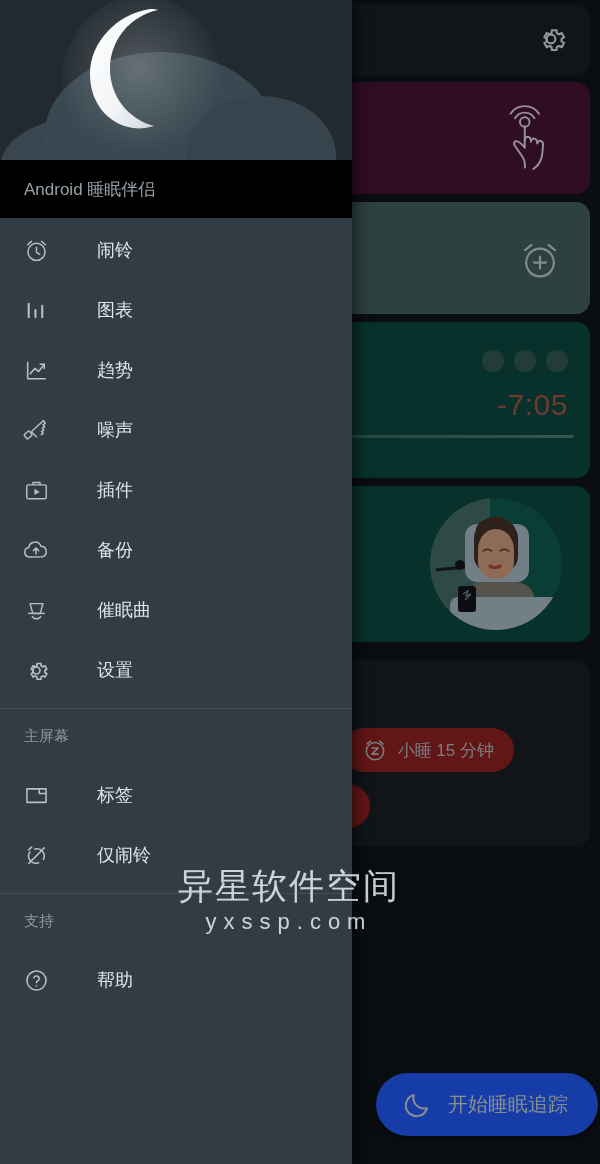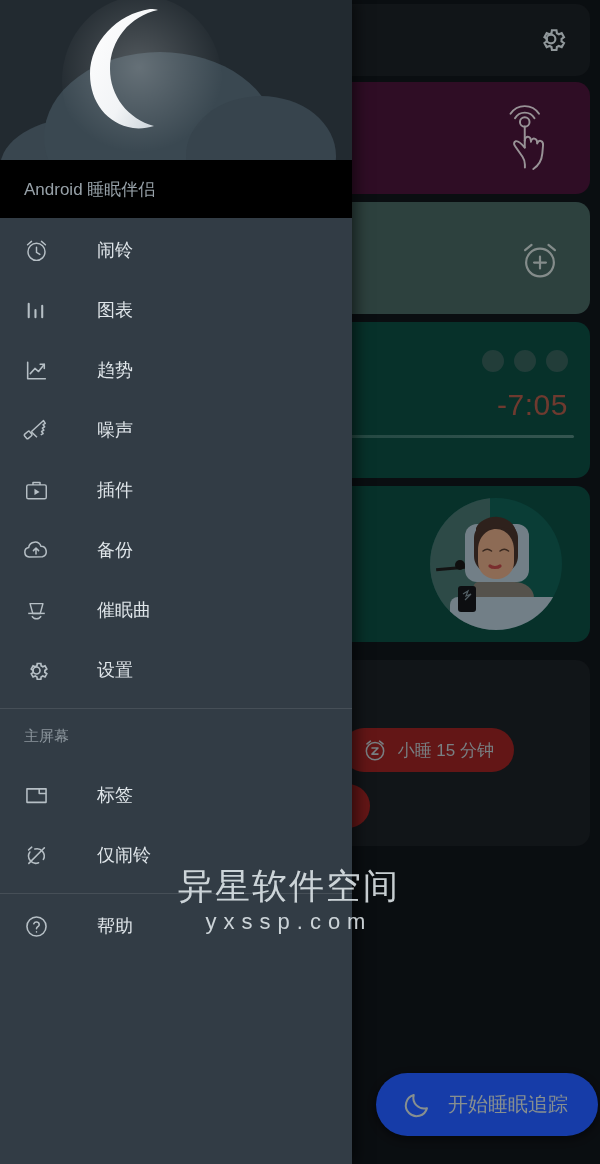--- a/index.html
+++ b/index.html
@@ -372,20 +372,21 @@
             <path d="M20.6 5.6 5.6 20.6"></path>
             <path d="M5.4 7.6 8.4 5"></path>
           </svg>
         </span>
         <span class="nav-label">仅闹铃</span>
       </div>
     </div>
 
     <div class="divider"></div>
 
+    <div class="section-label">支持</div>
 
     <div class="nav-list">
       <div class="nav-item">
         <span class="nav-icon">
           <svg width="27" height="27" viewBox="0 0 26 26" fill="none" stroke="#b6bfc5" stroke-width="1.5" stroke-linecap="round">
             <circle cx="13" cy="13" r="9.2"></circle>
             <path d="M10.4 10.3a2.7 2.7 0 0 1 5.2.9c0 1.8-2.6 2.2-2.6 4"></path>
             <path d="M13 18.2v.1"></path>
           </svg>
         </span>

